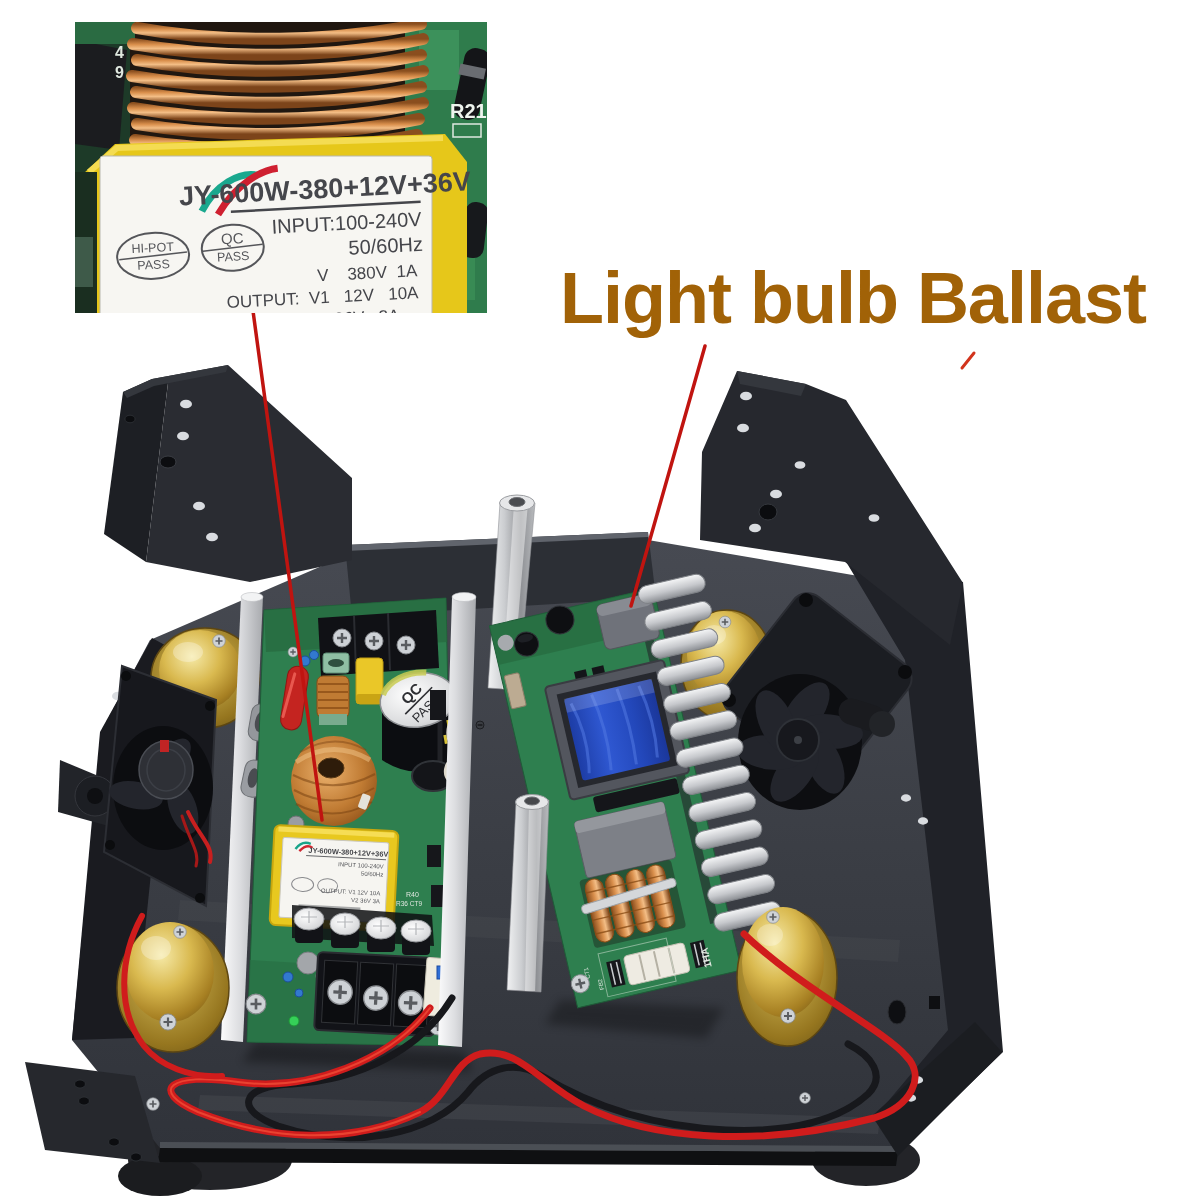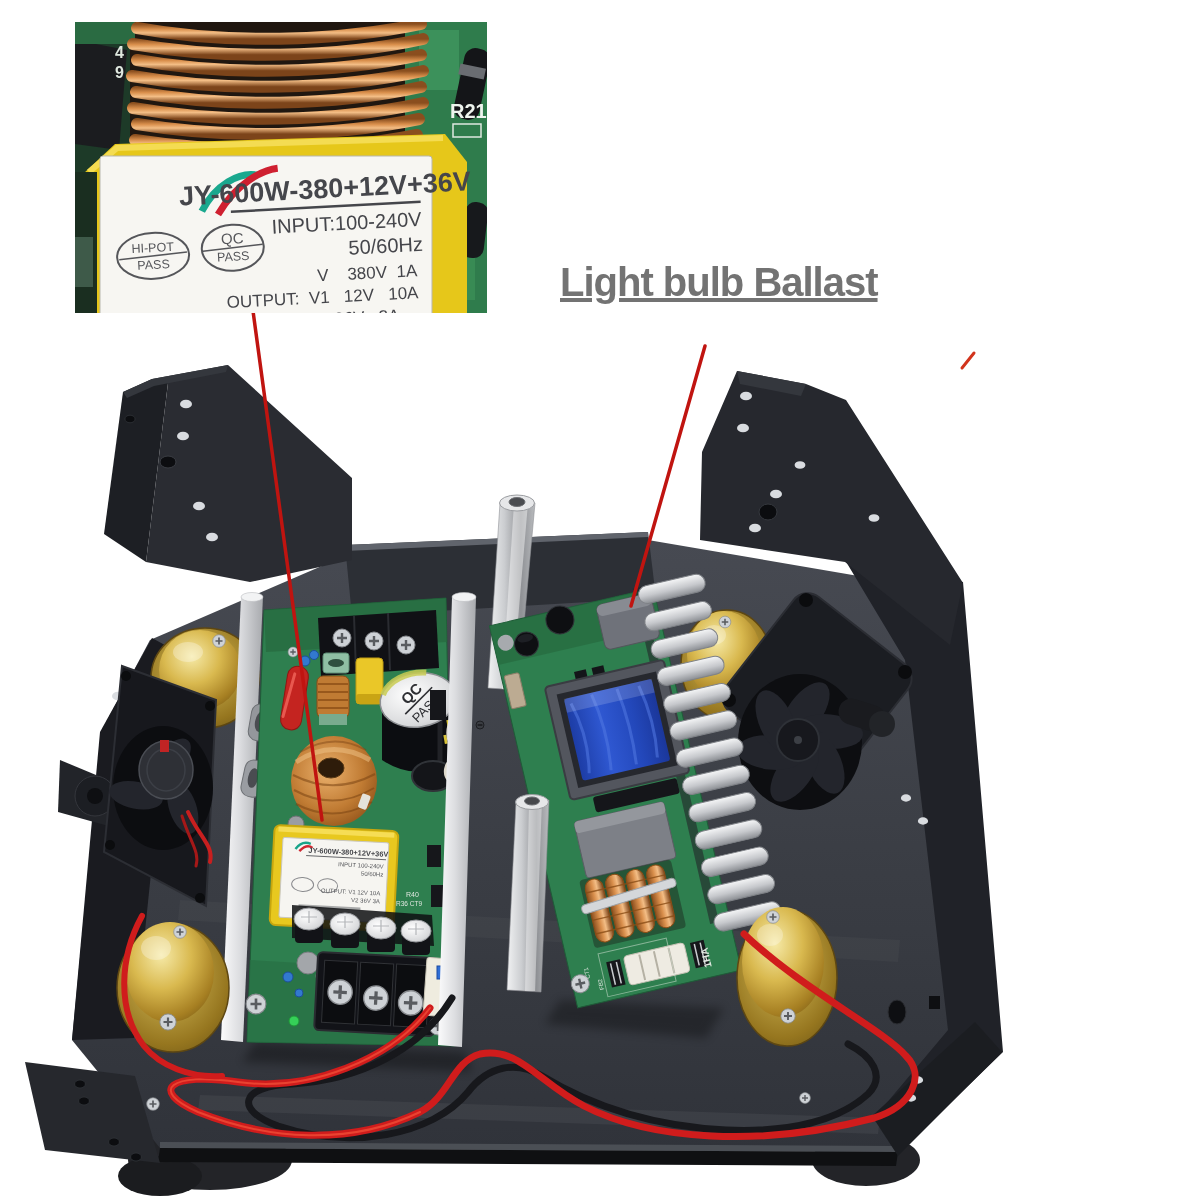--- a/index.html
+++ b/index.html
@@ -1,21 +1,21 @@
 <!DOCTYPE html>
 <html><head>
 <meta charset="utf-8">
 <style>
   html,body{margin:0;padding:0;background:#ffffff;}
   .canvas{position:relative;width:1200px;height:1200px;background:#ffffff;overflow:hidden;
           font-family:"Liberation Sans",sans-serif;}
   .main-svg{position:absolute;left:0;top:0;}
   .inset{position:absolute;left:75px;top:22px;width:412px;height:291px;overflow:hidden;}
-  .callout-text{position:absolute;left:560px;top:262px;font-size:40px;font-weight:bold;
-                color:#737373;letter-spacing:-1px;white-space:nowrap;line-height:1;text-decoration:underline;}
+  .callout-text{position:absolute;left:560px;top:262px;font-size:72px;font-weight:bold;
+                color:#a16207;letter-spacing:-1px;white-space:nowrap;line-height:1;}
   svg text{white-space:pre;}
 </style>
 </head>
 <body>
 
 <div class="canvas">
 
 <svg class="main-svg" width="1200" height="1200" viewBox="0 0 1200 1200">
   <defs>
     <linearGradient id="floorG" x1="0" y1="0" x2="0" y2="1">

